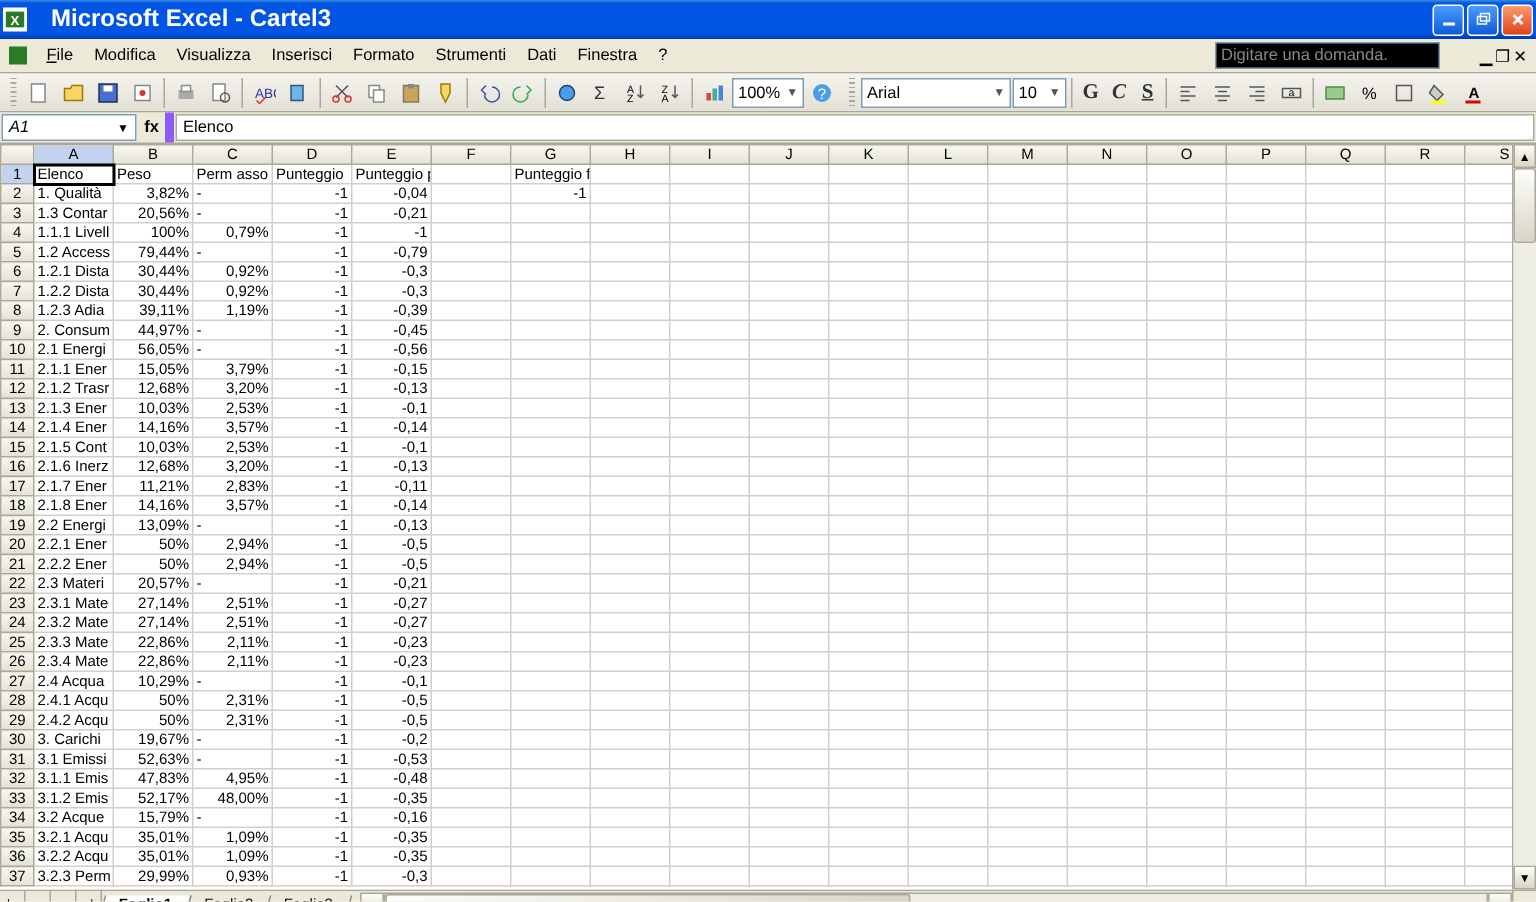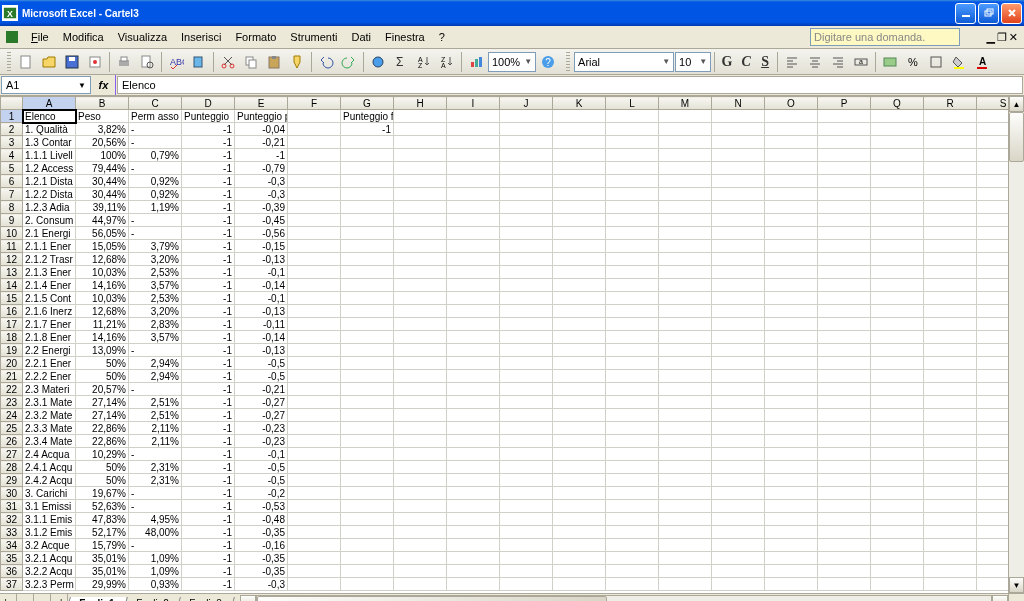--- a/index.html
+++ b/index.html
@@ -2,48 +2,48 @@
 <html><head>
 <meta charset="utf-8">
 <style>
   * { box-sizing: border-box; margin: 0; padding: 0; }
   body { font-family: Tahoma, Arial, sans-serif; font-size: 11px; background: #ece9d8; overflow: hidden; width: 1024px; height: 601px; }
   
   
   .titlebar { height: 26px; background: linear-gradient(to bottom, #3a8cde 0%, #0055e5 8%, #0055e5 85%, #003ab0 100%); display: flex; align-items: center; padding: 0 2px; color: #fff; font-weight: bold; }
   .titlebar .icon { width: 16px; height: 16px; background: #fff; margin-right: 4px; display: inline-flex; align-items: center; justify-content: center; }
   .titlebar .icon svg { width: 14px; height: 14px; }
-  .titlebar .title { flex: 1; font-size: 10px; }
+  .titlebar .title { flex: 1; font-size: 16px; margin-left: 12px; }
   .winbtns { display: flex; gap: 2px; }
   .winbtn { width: 21px; height: 21px; border: 1px solid #fff; border-radius: 3px; display: flex; align-items: center; justify-content: center; color: #fff; font-weight: bold; font-size: 12px; }
   .winbtn.min, .winbtn.max { background: linear-gradient(to bottom, #4c9bff, #0e5bd6); }
   .winbtn.close { background: linear-gradient(to bottom, #ff9b6c, #e1431b); }
   
   
   .menubar { height: 23px; background: #ece9d8; display: flex; align-items: center; padding: 0 4px; border-bottom: 1px solid #aca899; }
   .menubar .mi { padding: 2px 7px; cursor: default; }
   .menubar .mi u { text-decoration: underline; }
   .menubar .win-icon { width: 16px; height: 16px; margin-right: 4px; }
   
   
   .toolbar { height: 26px; background: linear-gradient(to bottom, #f4f3ee, #e3e1d5); border-bottom: 1px solid #aca899; display: flex; align-items: center; padding: 0 4px; gap: 1px; }
   .tbtn { width: 22px; height: 22px; display: inline-flex; align-items: center; justify-content: center; border: 1px solid transparent; border-radius: 2px; }
   .tbtn svg { width: 16px; height: 16px; }
   .tsep { width: 1px; height: 20px; background: #aca899; margin: 0 2px; }
   .tgrip { width: 4px; height: 20px; margin: 0 3px; background: repeating-linear-gradient(to bottom, #aca899 0 1px, transparent 1px 3px); }
   .combo { height: 20px; border: 1px solid #7f9db9; background: #fff; display: inline-flex; align-items: center; padding: 0 3px; font-size: 11px; }
   .combo .dd { margin-left: 4px; font-size: 8px; color: #555; }
-  .askbox { margin-left: auto; width: 150px; height: 18px; border: 1px solid #7f9db9; background: #fef9c3; color: #888; padding: 1px 3px; font-size: 11px; }
+  .askbox { margin-left: auto; width: 150px; height: 18px; border: 1px solid #7f9db9; background: #000000; color: #888; padding: 1px 3px; font-size: 11px; }
   .t-text-btn { display:inline-flex; align-items:center; justify-content:center; width:18px; height:20px; font-family:'Times New Roman', serif; font-size:14px; font-weight:bold; font-style:italic; color:#333; }
 
   
   .formulabar { height: 21px; display: flex; align-items: stretch; background: #ece9d8; border-bottom: 1px solid #aca899; }
-  .namebox { width: 90px; border: 1px solid #7f9db9; background: #fff; display: flex; align-items: center; padding: 0 4px; margin: 1px; }
+  .namebox { width: 90px; border: 1px solid #7f9db9; background: #fff; display: flex; align-items: center; padding: 0 4px; margin: 1px; font-style: italic; }
   .namebox .dd { margin-left: auto; font-size: 8px; }
-  .fxbtn { width: 24px; display: flex; align-items: center; justify-content: center; font-style: italic; font-weight: bold; border-right: 1px solid #8b5cf6; }
+  .fxbtn { width: 24px; display: flex; align-items: center; justify-content: center; font-weight: bold; border-right: 6px solid #8b5cf6; }
   .fvalue { flex: 1; background: #fff; border: 1px solid #aca899; margin: 1px; padding: 1px 4px; display: flex; align-items: center; }
   
   
   .grid-wrap { position: relative; height: 497px; display: flex; }
   .grid-body { flex: 1; overflow: hidden; position: relative; background:#fff;}
   table.sheet { border-collapse: collapse; table-layout: fixed; width: 1008px; }
   table.sheet th, table.sheet td { border: 1px solid #d0d0c8; height: 13px; font-size: 10px; padding: 0 2px; overflow: hidden; white-space: nowrap; }
   table.sheet th { background: linear-gradient(to bottom, #f7f6f1, #e4e2d5); font-weight: normal; text-align: center; border: 1px solid #aca899; }
   table.sheet th.corner { width: 22px; }
   table.sheet th.row { width: 22px; text-align: center; }

